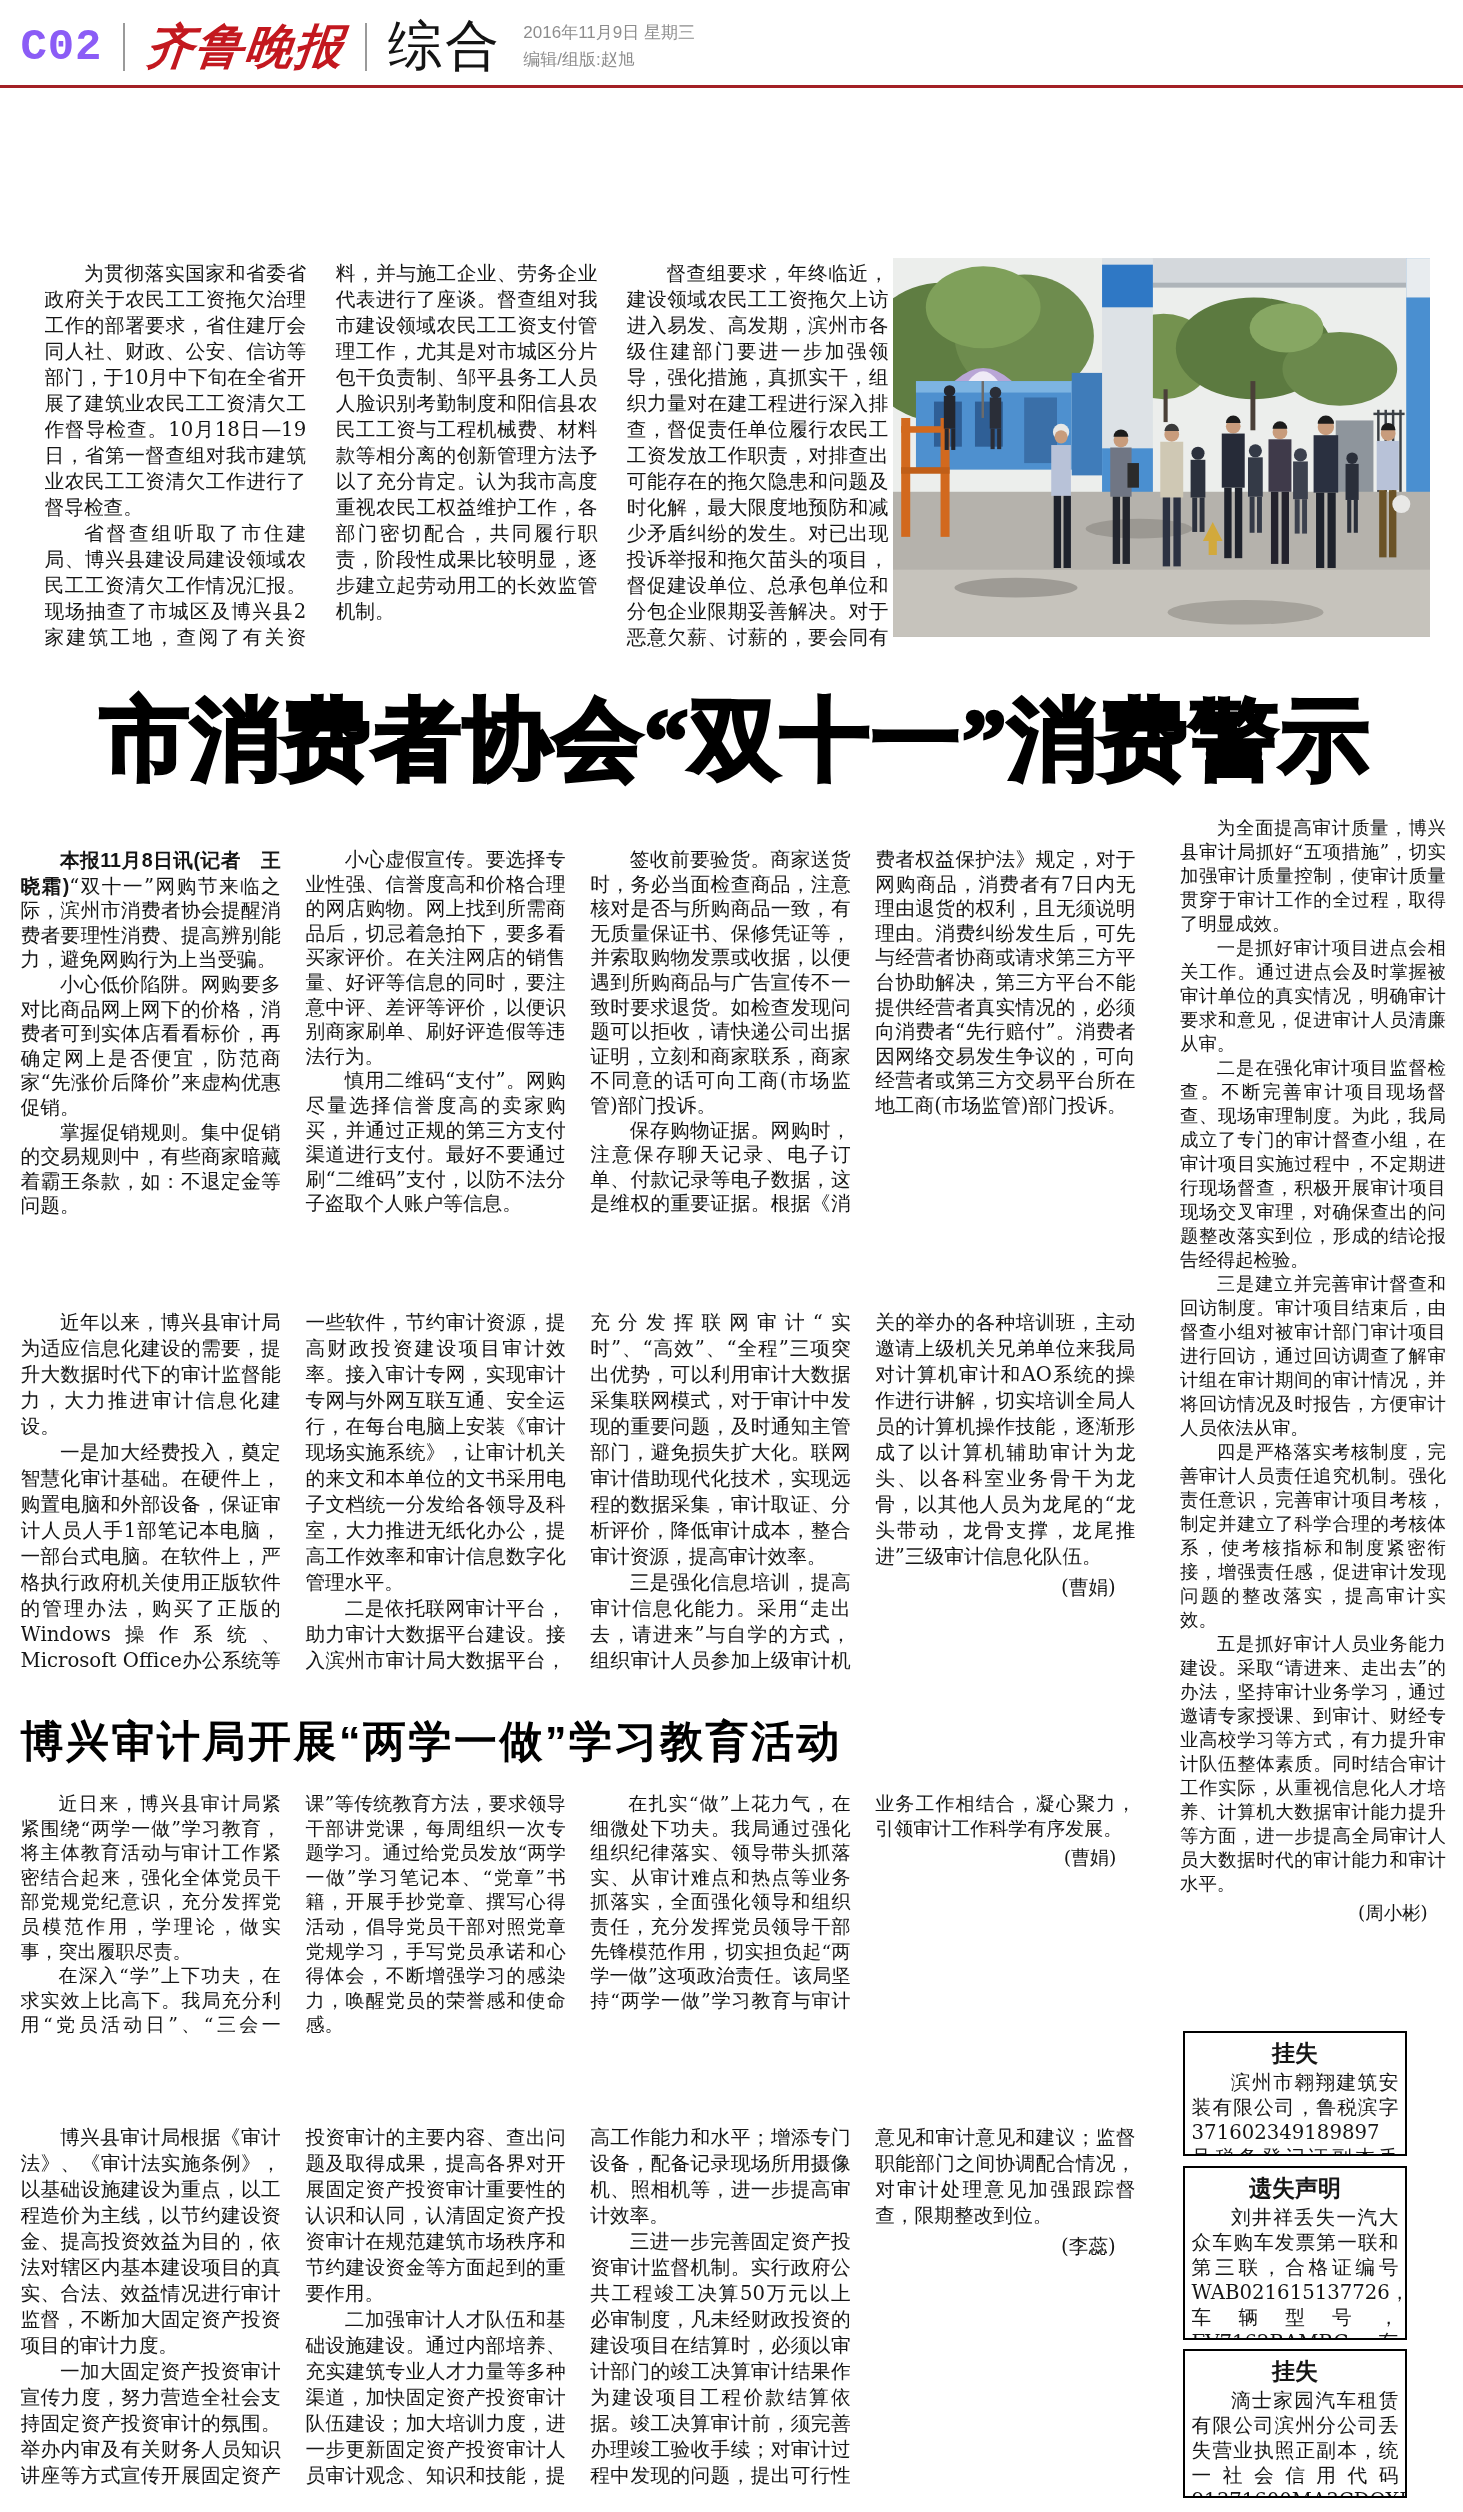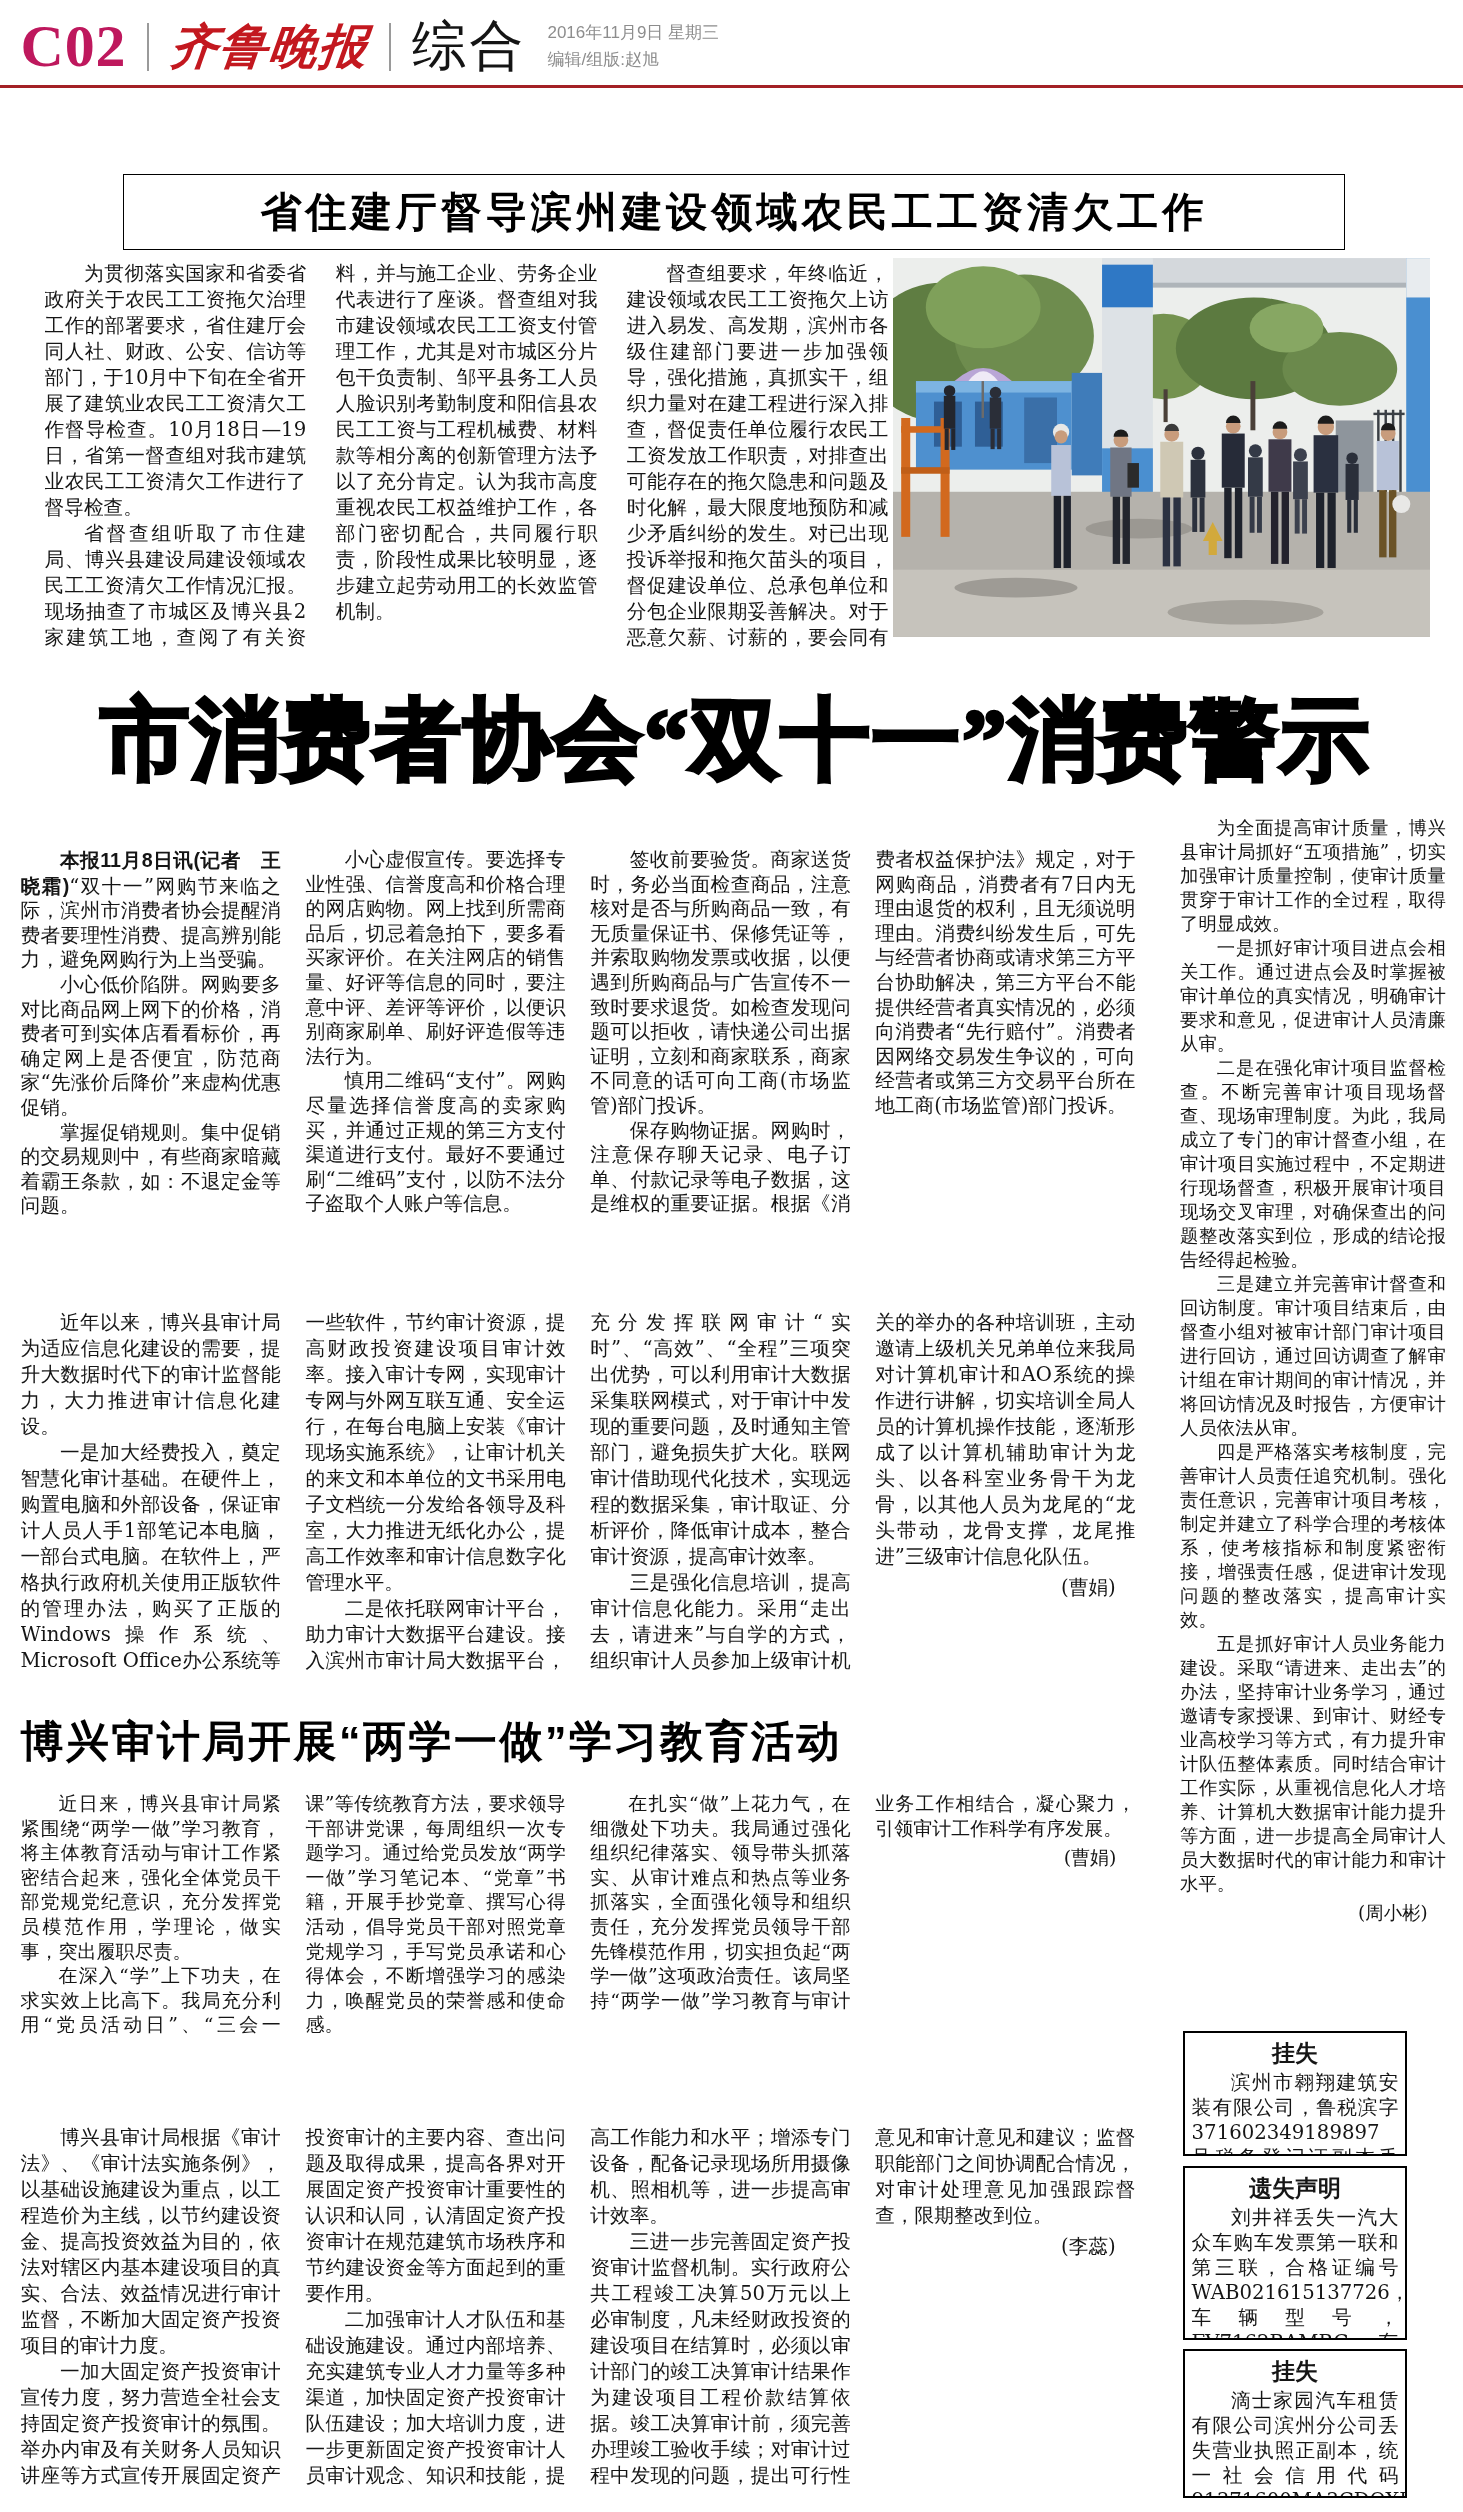--- a/index.html
+++ b/index.html
@@ -1,20 +1,20 @@
 <!DOCTYPE html>
 <html style="font-size:13px"><head>
 <meta charset="utf-8">
 <style>
   html,body{margin:0;padding:0;background:#f2f2f2;}
   #page{position:relative;width:1463px;height:2512px;background:#ffffff;overflow:hidden;
         font-family:"DejaVu Serif", serif;color:#151515;}
   
   .header{position:absolute;left:20.5px;top:11.5px;height:70px;display:flex;align-items:center;gap:21px;}
-  .pageno{font-family:Liberation Serif, serif;font-weight:bold;font-size:60px;letter-spacing:0.8px;color:#be185d;}
+  .pageno{font-family:Liberation Mono, monospace;font-weight:bold;font-size:44px;letter-spacing:0.8px;color:#8b5cf6;}
   .hdr-div{width:1.6px;height:48px;background:#9a9a9a;}
   .masthead{font-family:"DejaVu Serif", serif;font-style:italic;font-weight:bold;font-size:48px;
             color:#c3181f;transform:skewX(-6deg);letter-spacing:1.6px;white-space:nowrap;}
   .section{font-family:"Liberation Sans", sans-serif;font-weight:normal;font-size:54px;color:#141414;letter-spacing:3.3px;}
   .dateblock{font-family:"Liberation Sans", sans-serif;font-size:17px;color:#8d8d8d;line-height:1.55;white-space:nowrap;}
   .redrule{position:absolute;left:0;top:85px;width:100%;height:3.3px;background:#a32025;}
   
   .a1-box{position:absolute;left:123px;top:174px;width:1220px;height:74px;border:1.6px solid #000;
           display:flex;align-items:center;justify-content:center;}
   .a1-box .hl{font-family:"Liberation Sans", sans-serif;font-weight:bold;font-size:41px;letter-spacing:4.1px;color:#000;white-space:nowrap;}
@@ -62,23 +62,20 @@
     <span class="masthead">齐鲁晚报</span>
     <span class="hdr-div"></span>
     <span class="section">综合</span>
     <span class="dateblock">
       <span>2016年11月9日 星期三</span><br>
       <span>编辑/组版:赵旭</span>
     </span>
   </div>
   <div class="redrule"></div>
 
-  <div class="a1-box">
-    <span class="hl">省住建厅督导滨州建设领域农民工工资清欠工作</span>
-  </div>
   <div class="a1-body">
     <div class="flowlist"><p class="para">为贯彻落实国家和省委省政府关于农民工工资拖欠治理工作的部署要求，省住建厅会同人社、财政、公安、信访等部门，于10月中下旬在全省开展了建筑业农民工工资清欠工作督导检查。10月18日—19日，省第一督查组对我市建筑业农民工工资清欠工作进行了督导检查。</p><p class="para">省督查组听取了市住建局、博兴县建设局建设领域农民工工资清欠工作情况汇报。现场抽查了市城区及博兴县2家建筑工地，查阅了有关资料，并与施工企业、劳务企业代表进行了座谈。督查组对我市建设领域农民工工资支付管理工作，尤其是对市城区分片包干负责制、邹平县务工人员人脸识别考勤制度和阳信县农民工工资与工程机械费、材料款等相分离的创新管理方法予以了充分肯定。认为我市高度重视农民工权益维护工作，各部门密切配合，共同履行职责，阶段性成果比较明显，逐步建立起劳动用工的长效监管机制。</p><p class="para">督查组要求，年终临近，建设领域农民工工资拖欠上访进入易发、高发期，滨州市各级住建部门要进一步加强领导，强化措施，真抓实干，组织力量对在建工程进行深入排查，督促责任单位履行农民工工资发放工作职责，对排查出可能存在的拖欠隐患和问题及时化解，最大限度地预防和减少矛盾纠纷的发生。对已出现投诉举报和拖欠苗头的项目，督促建设单位、总承包单位和分包企业限期妥善解决。对于恶意欠薪、讨薪的，要会同有关部门予以严厉打击。全力维护农民工合法权益和社会稳定。</p></div>
   </div>
 
   <div class="photo">
     <svg width="537" height="379" viewBox="0 0 655 462" xmlns="http://www.w3.org/2000/svg">
       <rect x="0" y="0" width="655" height="462" fill="#eceeec"></rect>
 
       <ellipse cx="60" cy="115" rx="95" ry="85" fill="#5f7d42"></ellipse>
       <ellipse cx="160" cy="95" rx="85" ry="75" fill="#6e8c4e"></ellipse>

